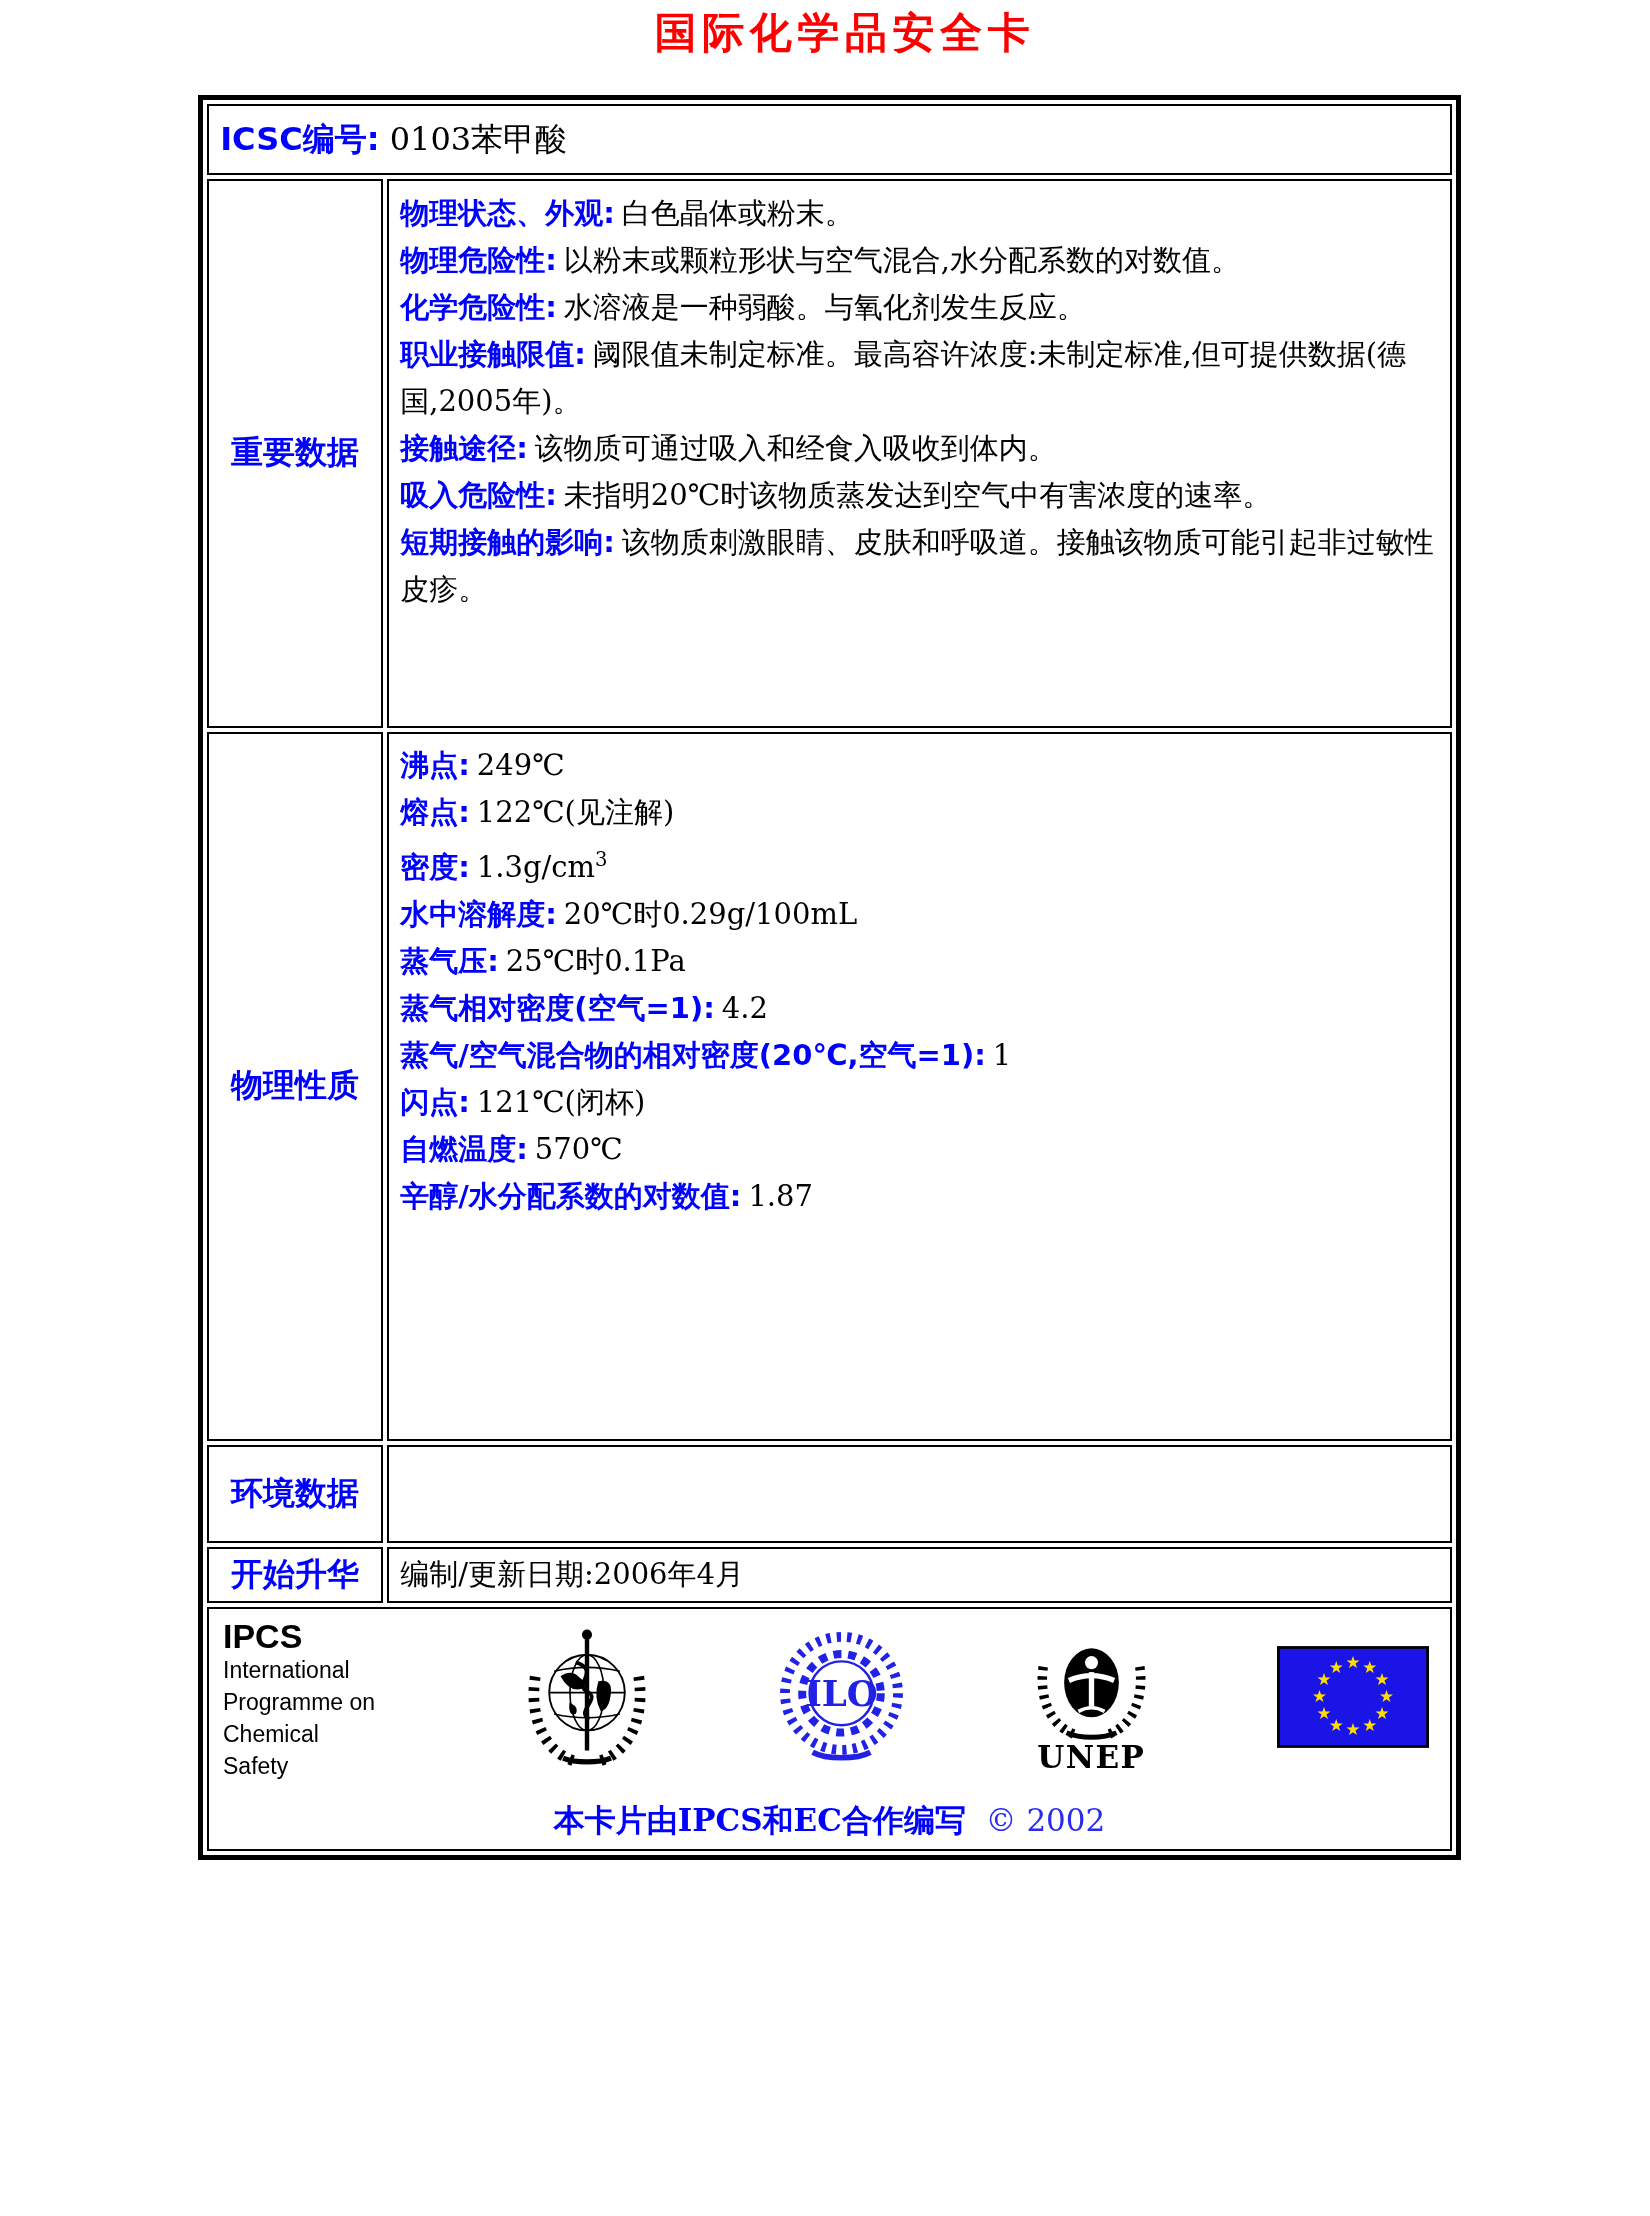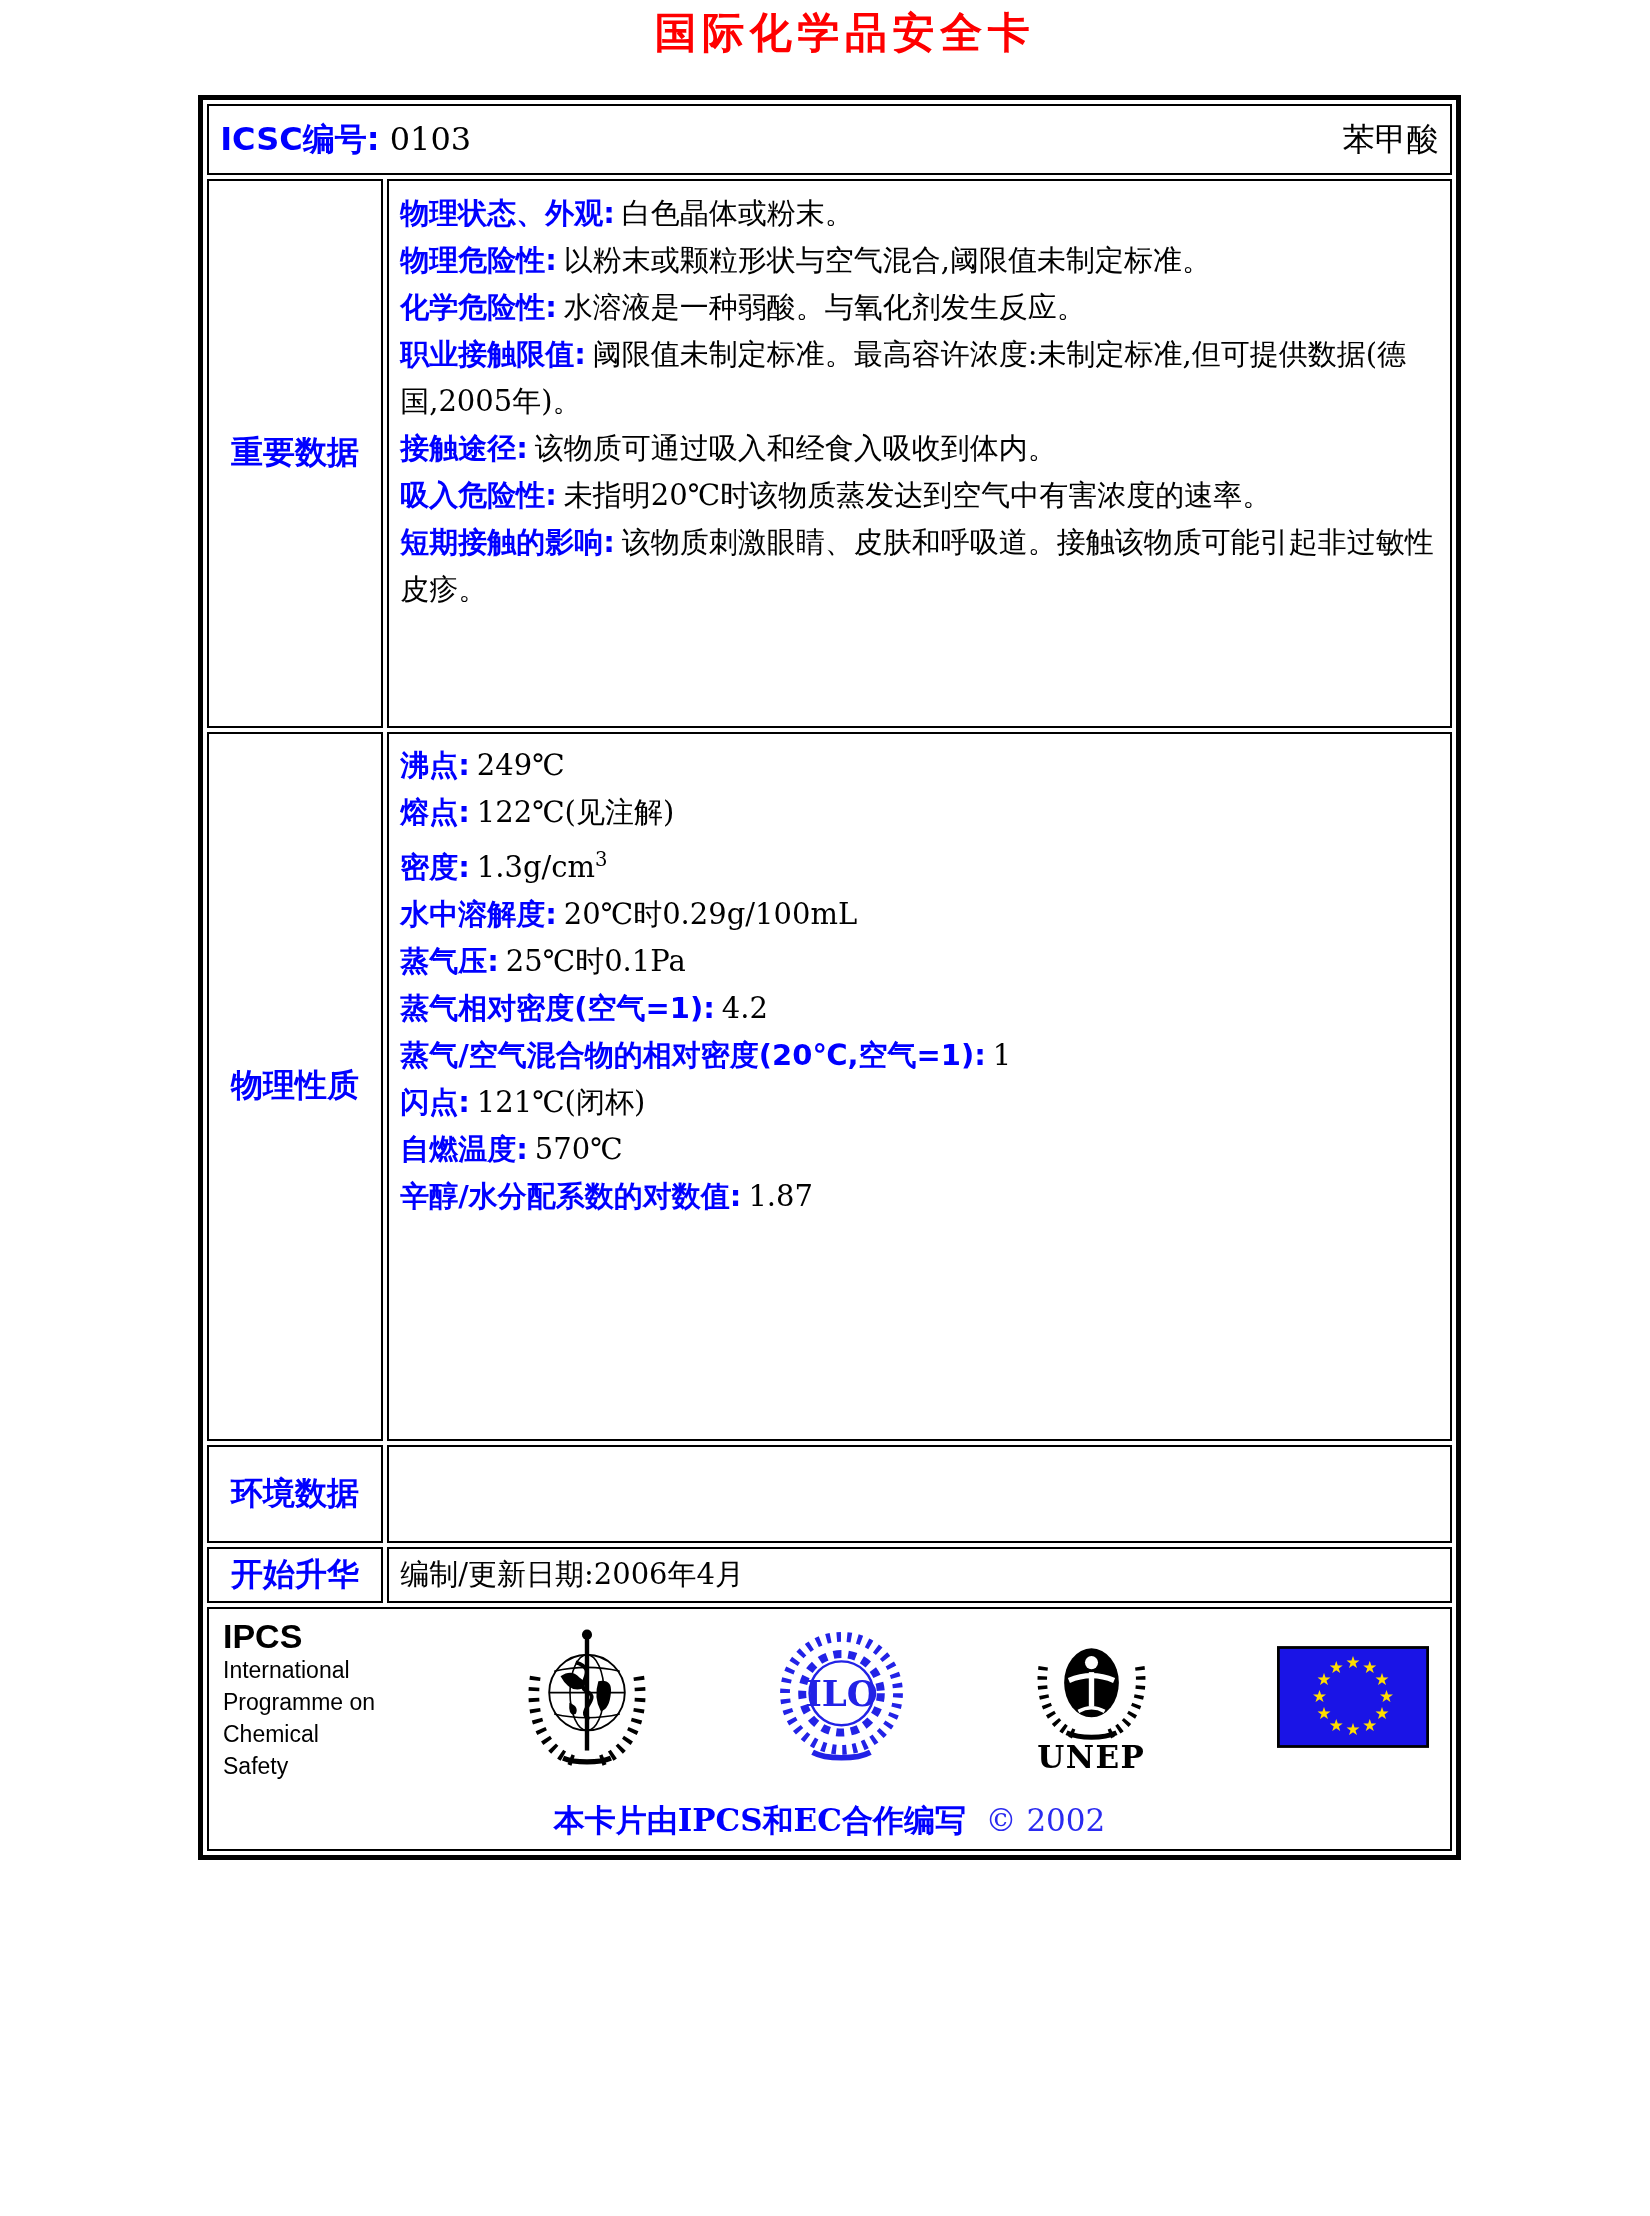--- a/index.html
+++ b/index.html
@@ -55,21 +55,20 @@
   tr.r-important td { height: 533px; }
   tr.r-physical td { height: 694px; }
   tr.r-env td { height: 83px; }
   tr.r-notes td { height: 106px; }
   tr.r-add td { height: 46px; }
   tr.r-logos td { height: 173px; }
   tr.r-legal td { height: 62px; }
 
   .header-flex {
     display: flex;
-    justify-content: space-between;
     align-items: center;
     font-size: 32px;
   }
   .blue-label {
     color: #0000ff;
     font-weight: bold;
     font-family: "DejaVu Sans", sans-serif;
   }
   .line {
     margin: 0;
@@ -143,21 +142,21 @@
         </span>
         <span>苯甲酸</span>
       </div>
     </td>
   </tr>
 
   <tr class="r-important">
     <td class="section-label">重要数据</td>
     <td class="content-cell">
       <p class="line"><span class="lbl">物理状态、外观:</span><span>白色晶体或粉末。</span></p>
-      <p class="line"><span class="lbl">物理危险性:</span><span>以粉末或颗粒形状与空气混合,阈限值未制定标准。</span></p>
+      <p class="line"><span class="lbl">物理危险性:</span><span>以粉末或颗粒形状与空气混合,水分配系数的对数值。</span></p>
       <p class="line"><span class="lbl">化学危险性:</span><span>水溶液是一种弱酸。与氧化剂发生反应。</span></p>
       <p class="line"><span class="lbl">职业接触限值:</span><span>阈限值未制定标准。最高容许浓度:未制定标准,但可提供数据(德国,2005年)。</span></p>
       <p class="line"><span class="lbl">接触途径:</span><span>该物质可通过吸入和经食入吸收到体内。</span></p>
       <p class="line"><span class="lbl">吸入危险性:</span><span>未指明20℃时该物质蒸发达到空气中有害浓度的速率。</span></p>
       <p class="line"><span class="lbl">短期接触的影响:</span><span>该物质刺激眼睛、皮肤和呼吸道。接触该物质可能引起非过敏性皮疹。</span></p>
     </td>
   </tr>
 
   <tr class="r-physical">
     <td class="section-label">物理性质</td>

